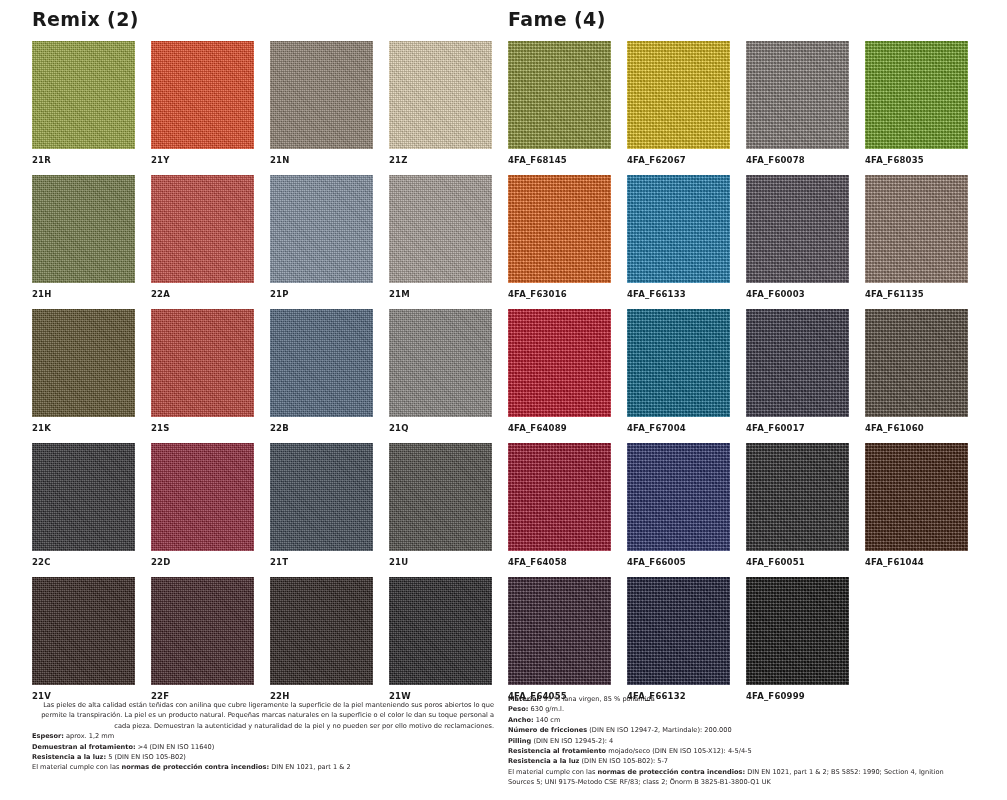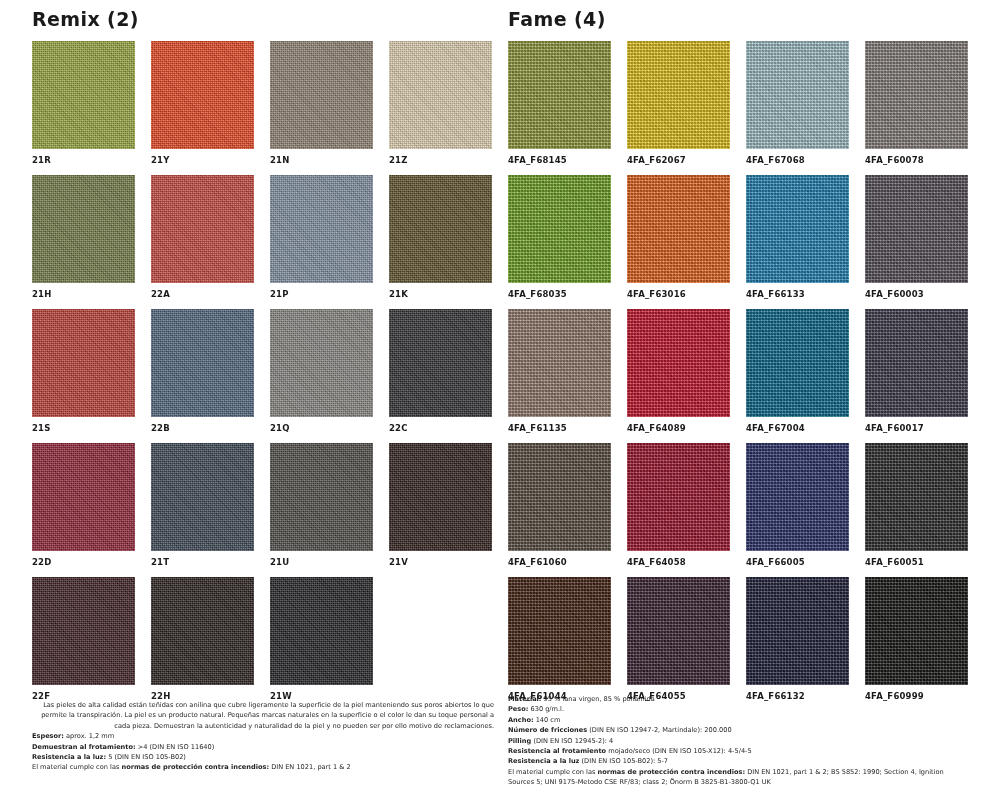--- a/index.html
+++ b/index.html
@@ -146,20 +146,24 @@
         </div>
         <div class="swatch-cell">
           <div class="swatch" style="background-color: rgb(192, 66, 58);"></div>
           <div class="swatch-label">22A</div>
         </div>
         <div class="swatch-cell">
           <div class="swatch" style="background-color: rgb(123, 138, 156);"></div>
           <div class="swatch-label">21P</div>
         </div>
         <div class="swatch-cell">
+          <div class="swatch" style="background-color: rgb(163, 154, 147);"></div>
+          <div class="swatch-label">21M</div>
+        </div>
+        <div class="swatch-cell">
           <div class="swatch" style="background-color: rgb(88, 76, 39);"></div>
           <div class="swatch-label">21K</div>
         </div>
         <div class="swatch-cell">
           <div class="swatch" style="background-color: rgb(183, 57, 47);"></div>
           <div class="swatch-label">21S</div>
         </div>
         <div class="swatch-cell">
           <div class="swatch" style="background-color: rgb(74, 96, 121);"></div>
           <div class="swatch-label">22B</div>
@@ -213,24 +217,20 @@
   <div class="panel panel-right">
     <div class="panel-title">Fame (4)</div>
     <div class="swatch-grid" id="grid-fame">
         <div class="swatch-cell">
           <div class="swatch coarse" style="background-color: rgb(154, 163, 63);"></div>
           <div class="swatch-label">4FA_F68145</div>
         </div>
         <div class="swatch-cell">
           <div class="swatch coarse" style="background-color: rgb(239, 205, 27);"></div>
           <div class="swatch-label">4FA_F62067</div>
-        </div>
-        <div class="swatch-cell">
-          <div class="swatch coarse" style="background-color: rgb(168, 203, 209);"></div>
-          <div class="swatch-label">4FA_F67068</div>
         </div>
         <div class="swatch-cell">
           <div class="swatch coarse" style="background-color: rgb(141, 133, 129);"></div>
           <div class="swatch-label">4FA_F60078</div>
         </div>
         <div class="swatch-cell">
           <div class="swatch coarse" style="background-color: rgb(118, 173, 37);"></div>
           <div class="swatch-label">4FA_F68035</div>
         </div>
         <div class="swatch-cell">

